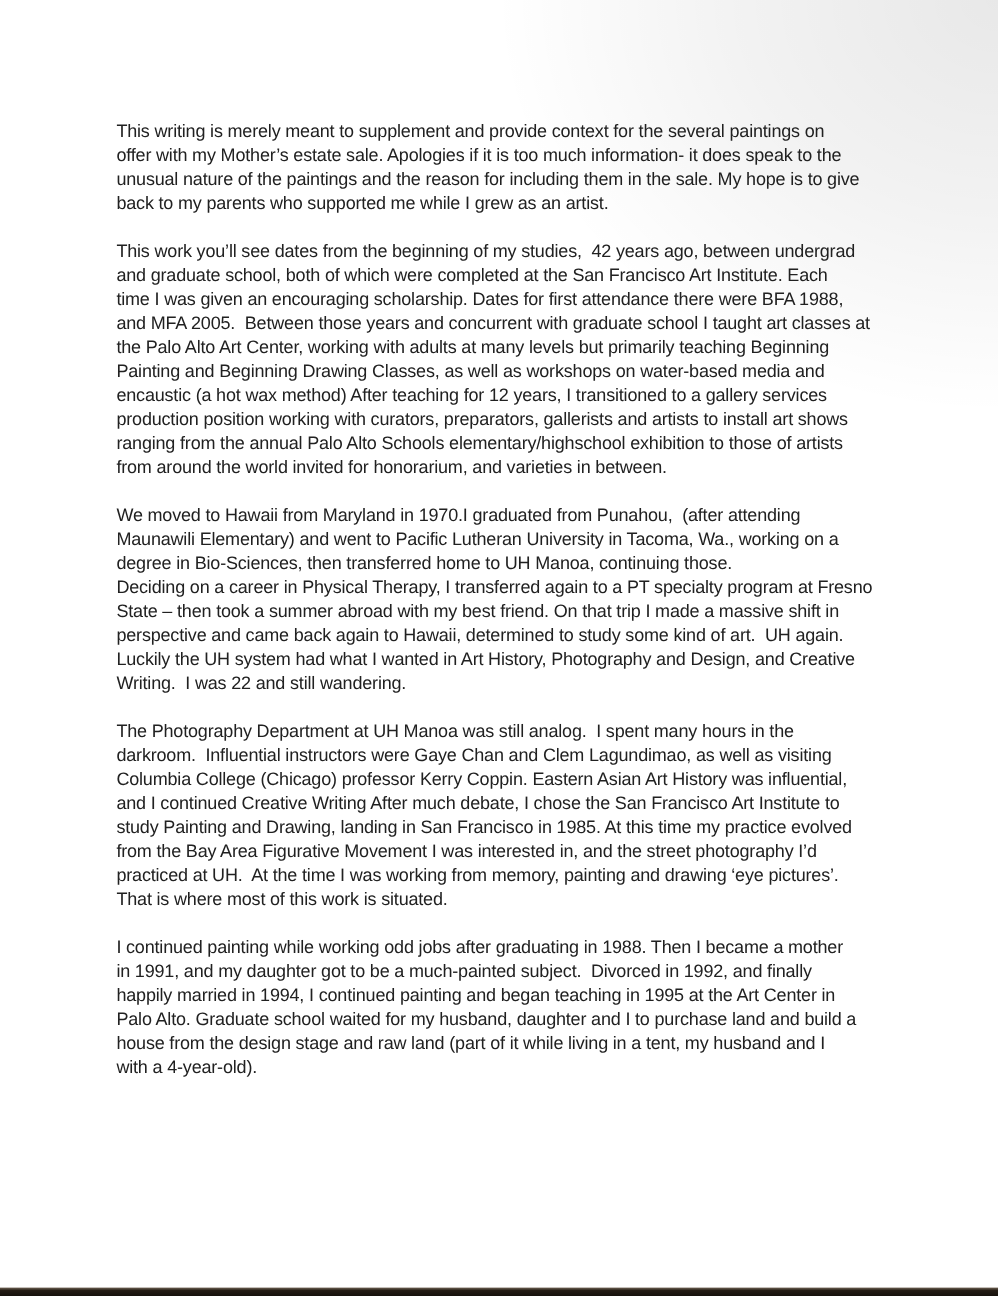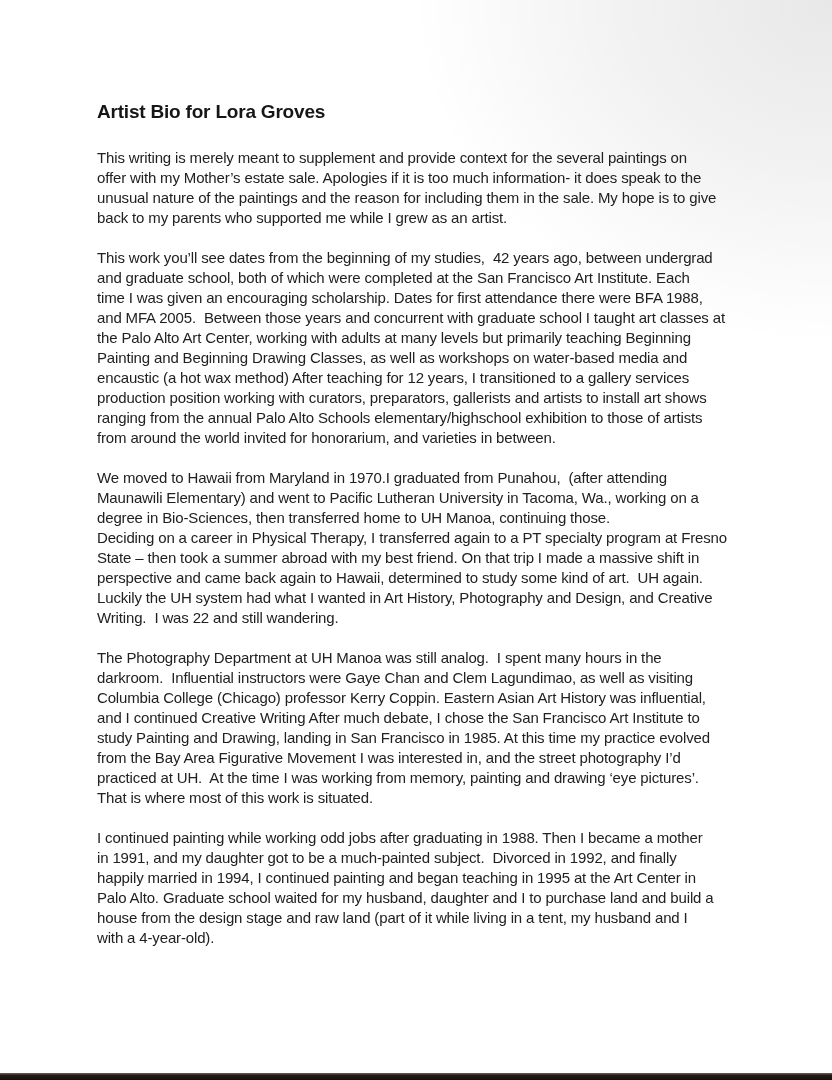--- a/index.html
+++ b/index.html
@@ -61,21 +61,20 @@
     background: linear-gradient(180deg, #6e6153 0%, #241c14 35%, #16110c 100%);
   }
 </style>
 </head>
 <body>
 
 <div class="page">
   <div class="shade"></div>
 
   <div class="content">
-    <h1 class="doc-title">Artist Bio for Lora Groves</h1>
 
     <p class="para">This writing is merely meant to supplement and provide context for the several paintings on
 offer with my Mother’s estate sale. Apologies if it is too much information- it does speak to the
 unusual nature of the paintings and the reason for including them in the sale. My hope is to give
 back to my parents who supported me while I grew as an artist.</p>
 
     <p class="para">This work you’ll see dates from the beginning of my studies,  42 years ago, between undergrad
 and graduate school, both of which were completed at the San Francisco Art Institute. Each
 time I was given an encouraging scholarship. Dates for first attendance there were BFA 1988,
 and MFA 2005.  Between those years and concurrent with graduate school I taught art classes at

